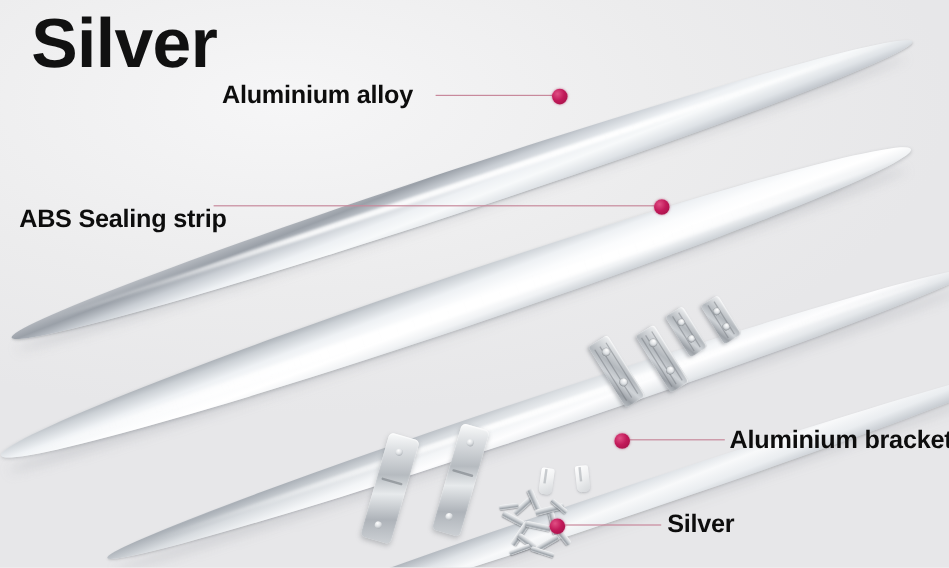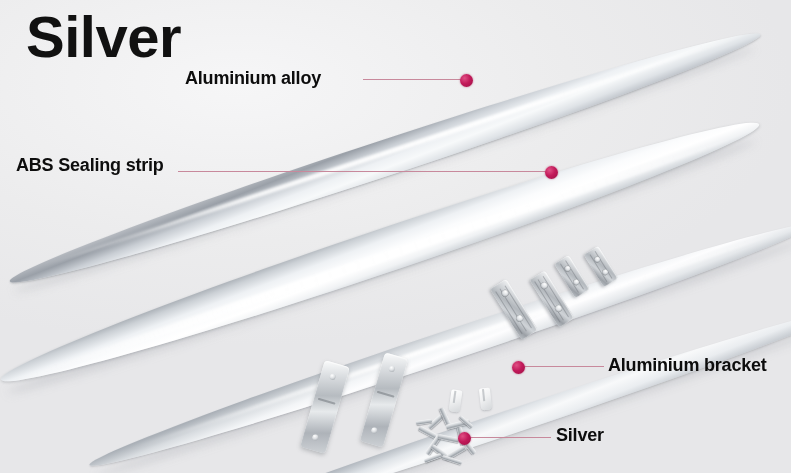--- a/index.html
+++ b/index.html
@@ -171,21 +171,21 @@
 
   
   .title{
     position:absolute;left:26px;top:8px;
     font-size:58px;font-weight:bold;color:#111111;
     letter-spacing:-0.5px;line-height:1;
     font-family:"Liberation Sans",sans-serif;
   }
   .callout-label{
     position:absolute;
-    font-size:18px;font-weight:bold;color:#0d0d0d;
+    font-size:21px;font-weight:bold;color:#0d0d0d;
     white-space:nowrap;letter-spacing:-0.2px;
     font-family:"Liberation Sans",sans-serif;
   }
   .leader{
     position:absolute;height:1.4px;
     background:#c8899c;
     transform-origin:0 50%;
   }
   .dot{
     position:absolute;width:13px;height:13px;border-radius:50%;
@@ -279,21 +279,21 @@
   </div>
 
   <div>
 
     <div class="title">Silver</div>
 
     <div class="callout-label" style="left:185px;top:68px">Aluminium alloy</div>
     <div class="leader" style="left:363px;top:79px;width:103px"></div>
     <div class="dot" style="left:460px;top:74px"></div>
 
-    <div class="callout-label" style="left:16px;top:155px">ABS Sealing strip</div>
+    <div class="callout-label" style="left:16px;top:171px">ABS Sealing strip</div>
     <div class="leader" style="left:178px;top:171px;width:373px"></div>
     <div class="dot" style="left:545px;top:166px"></div>
 
     <div class="callout-label" style="left:608px;top:355px">Aluminium bracket</div>
     <div class="leader" style="left:522px;top:366px;width:82px"></div>
     <div class="dot" style="left:512px;top:361px"></div>
 
     <div class="callout-label" style="left:556px;top:425px">Silver</div>
     <div class="leader" style="left:468px;top:437px;width:83px"></div>
     <div class="dot" style="left:458px;top:432px"></div>

